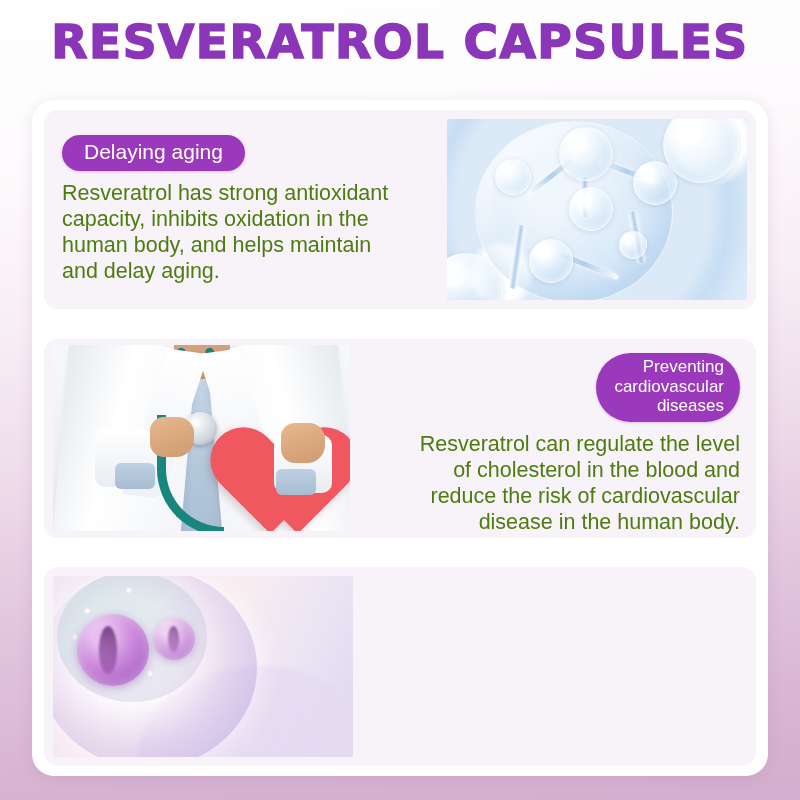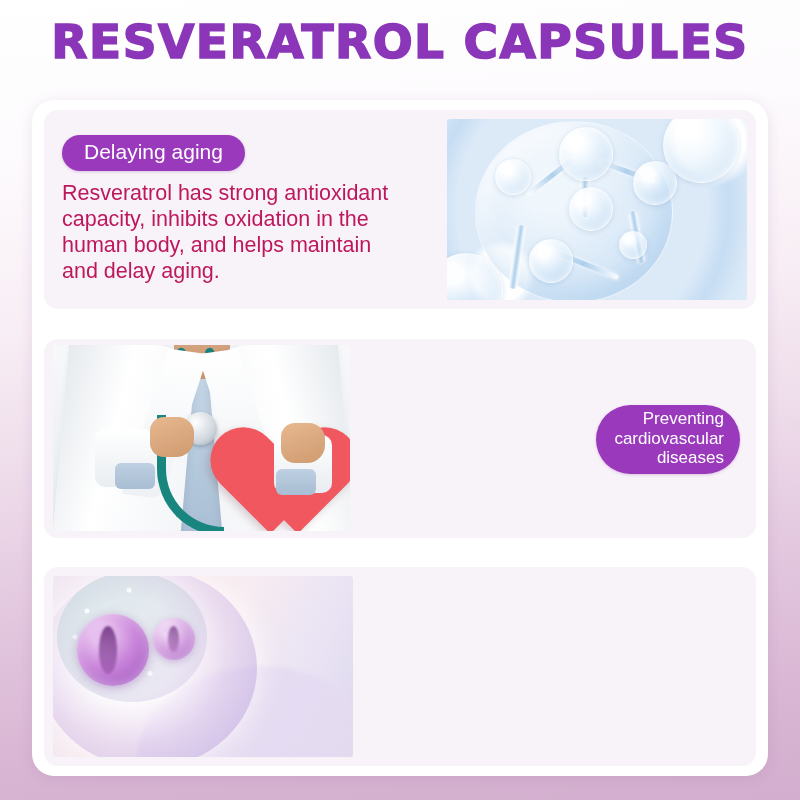--- a/index.html
+++ b/index.html
@@ -97,21 +97,21 @@
     text-align: right;
     padding: 4px 16px 6px 18px;
     font-size: 17px;
     line-height: 1.14;
     margin-top: 12px;
   }
 
   .body-text {
     font-size: 21.5px;
     line-height: 1.21;
-    color: #be185d;
+    color: #4d7c0f;
     white-space: pre-line;
     margin: 0;
   }
   .block-three .body-text { font-size: 20.5px; line-height: 1.2; }
 
   
   .block-image {
     flex: 0 0 auto;
     width: 300px;
     height: 181px;
@@ -340,20 +340,24 @@
         <div class="mol-bubble" style="left:-18px; top:134px; width:72px; height:72px;"></div>
       </div>
     </div>
   </div>
 
   <div class="block block-two reverse">
     <div class="block-text">
       <div class="badge multiline">Preventing
 cardiovascular
 diseases</div>
+      <p class="body-text">Resveratrol can regulate the level
+of cholesterol in the blood and
+reduce the risk of cardiovascular
+disease in the human body.</p>
     </div>
     <div class="block-image photo-heart">
       <div class="img-doctor">
         <div class="doc-bg"></div>
         <div class="doc-shirt"></div>
         <div class="doc-neck"></div>
         <div class="steth-l"></div>
         <div class="steth-r"></div>
         <div class="doc-coat-l"></div>
         <div class="doc-coat-r"></div>

